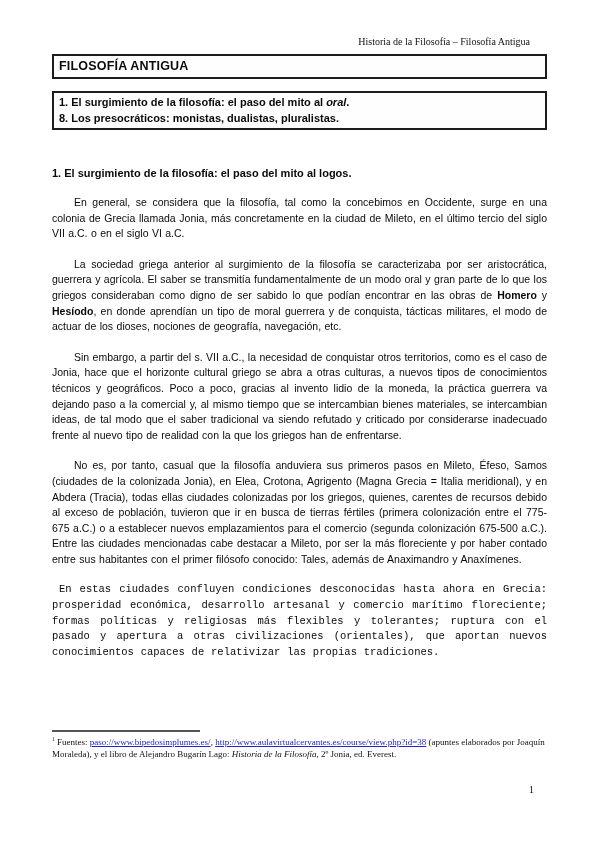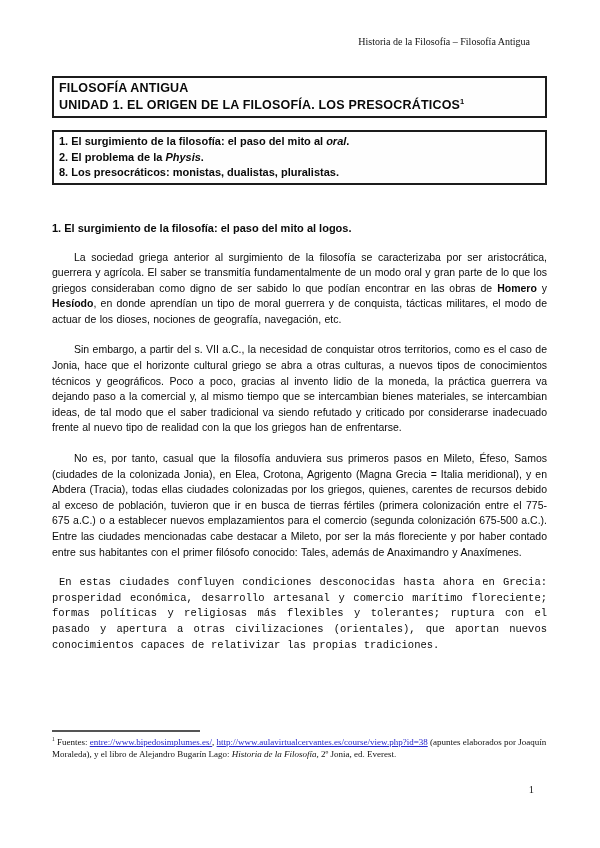--- a/index.html
+++ b/index.html
@@ -20,21 +20,21 @@
     text-align: right;
     font-family: "Liberation Serif", serif;
     font-size: 10px;
     color: #111;
   }
   .content {
     position: absolute;
     top: 0;
     left: 52px;
     width: 495px;
-    padding-top: 76px;
+    padding-top: 54px;
   }
   .box {
     border: 2px solid #1c1c1c;
     background: #fefefe;
     padding: 2px 5px;
     font-weight: bold;
   }
   .title-box {
     font-size: 12.5px;
     line-height: 17px;
@@ -103,42 +103,41 @@
 <div class="page">
 
   <div class="page-header">
     <span>Historia de la Filosofía – Filosofía Antigua</span>
   </div>
 
   <div class="content">
 
     <div class="box title-box">
       <div>FILOSOFÍA ANTIGUA</div>
-      <div><span>UNIDAD 1. EL ORIGEN DE LA FILOSOFÍA. LOS PRESOCRÁTICOS</span><sup>1</sup></div>
     </div>
 
     <div class="box outline-box">
       <div><span>1. El surgimiento de la filosofía: el paso del mito al </span><span class="it">oral</span><span>.</span></div>
-      <div><span>2. El problema de la </span><span class="it">Physis</span><span>.</span></div>
       <div>8. Los presocráticos: monistas, dualistas, pluralistas.</div>
     </div>
 
     <div class="section-heading">1. El surgimiento de la filosofía: el paso del mito al logos.</div>
 
+    <p class="body-par">En general, se considera que la filosofía, tal como la concebimos en Occidente, surge en una colonia de Grecia llamada Jonia, más concretamente en la ciudad de Mileto, en el último tercio del siglo VII a.C. o en el siglo VI a.C.</p>
 
     <p class="body-par"><span>La sociedad griega anterior al surgimiento de la filosofía se caracterizaba por ser aristocrática, guerrera y agrícola. El saber se transmitía fundamentalmente de un modo oral y gran parte de lo que los griegos consideraban como digno de ser sabido lo que podían encontrar en las obras de </span><b>Homero</b><span> y </span><b>Hesíodo</b><span>, en donde aprendían un tipo de moral guerrera y de conquista, tácticas militares, el modo de actuar de los dioses, nociones de geografía, navegación, etc.</span></p>
 
     <p class="body-par">Sin embargo, a partir del s. VII a.C., la necesidad de conquistar otros territorios, como es el caso de Jonia, hace que el horizonte cultural griego se abra a otras culturas, a nuevos tipos de conocimientos técnicos y geográficos. Poco a poco, gracias al invento lidio de la moneda, la práctica guerrera va dejando paso a la comercial y, al mismo tiempo que se intercambian bienes materiales, se intercambian ideas, de tal modo que el saber tradicional va siendo refutado y criticado por considerarse inadecuado frente al nuevo tipo de realidad con la que los griegos han de enfrentarse.</p>
 
     <p class="body-par">No es, por tanto, casual que la filosofía anduviera sus primeros pasos en Mileto, Éfeso, Samos (ciudades de la colonizada Jonia), en Elea, Crotona, Agrigento (Magna Grecia = Italia meridional), y en Abdera (Tracia), todas ellas ciudades colonizadas por los griegos, quienes, carentes de recursos debido al exceso de población, tuvieron que ir en busca de tierras fértiles (primera colonización entre el 775-675 a.C.) o a establecer nuevos emplazamientos para el comercio (segunda colonización 675-500 a.C.). Entre las ciudades mencionadas cabe destacar a Mileto, por ser la más floreciente y por haber contado entre sus habitantes con el primer filósofo conocido: Tales, además de Anaximandro y Anaxímenes.</p>
 
     <p class="body-par small-indent">En estas ciudades confluyen condiciones desconocidas hasta ahora en Grecia: prosperidad económica, desarrollo artesanal y comercio marítimo floreciente; formas políticas y religiosas más flexibles y tolerantes; ruptura con el pasado y apertura a otras civilizaciones (orientales), que aportan nuevos conocimientos capaces de relativizar las propias tradiciones.</p>
 
   </div>
 
   <div class="footnote">
     <div class="footnote-rule"></div>
-    <div><sup>1</sup><span> Fuentes: </span><a>entre://www.bipedosimplumes.es/</a><span>, </span><a>http://www.aulavirtualcervantes.es/course/view.php?id=38</a><span> (apuntes elaborados por Joaquín Moraleda), y el libro de Alejandro Bugarín Lago: </span><span class="book-title">Historia de la Filosofía</span><span>, 2º Jonia, ed. Everest.</span></div>
+    <div><sup>1</sup><span> Fuentes: </span><a>paso://www.bipedosimplumes.es/</a><span>, </span><a>http://www.aulavirtualcervantes.es/course/view.php?id=38</a><span> (apuntes elaborados por Joaquín Moraleda), y el libro de Alejandro Bugarín Lago: </span><span class="book-title">Historia de la Filosofía</span><span>, 2º Jonia, ed. Everest.</span></div>
   </div>
 
   <div class="page-number">1</div>
 
 </div>
 
 </body></html>

